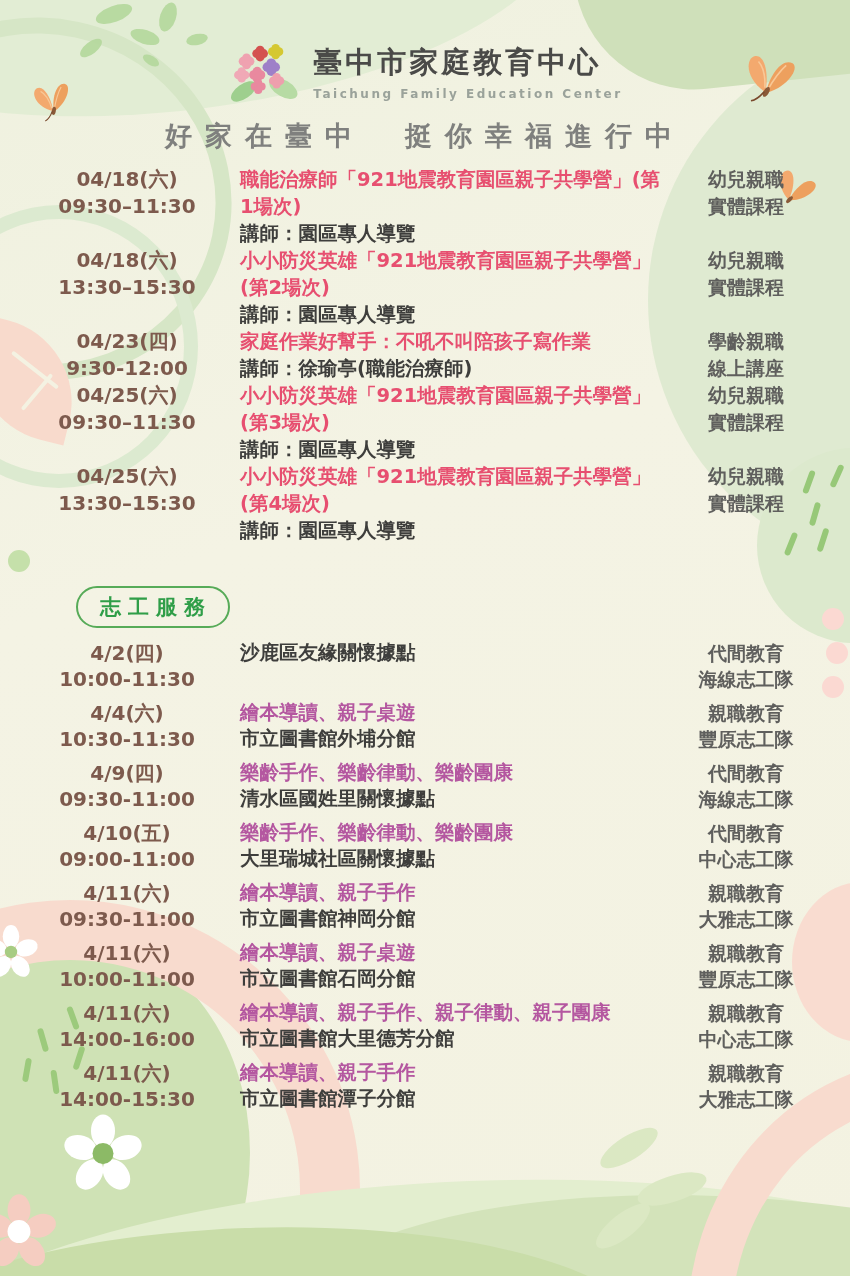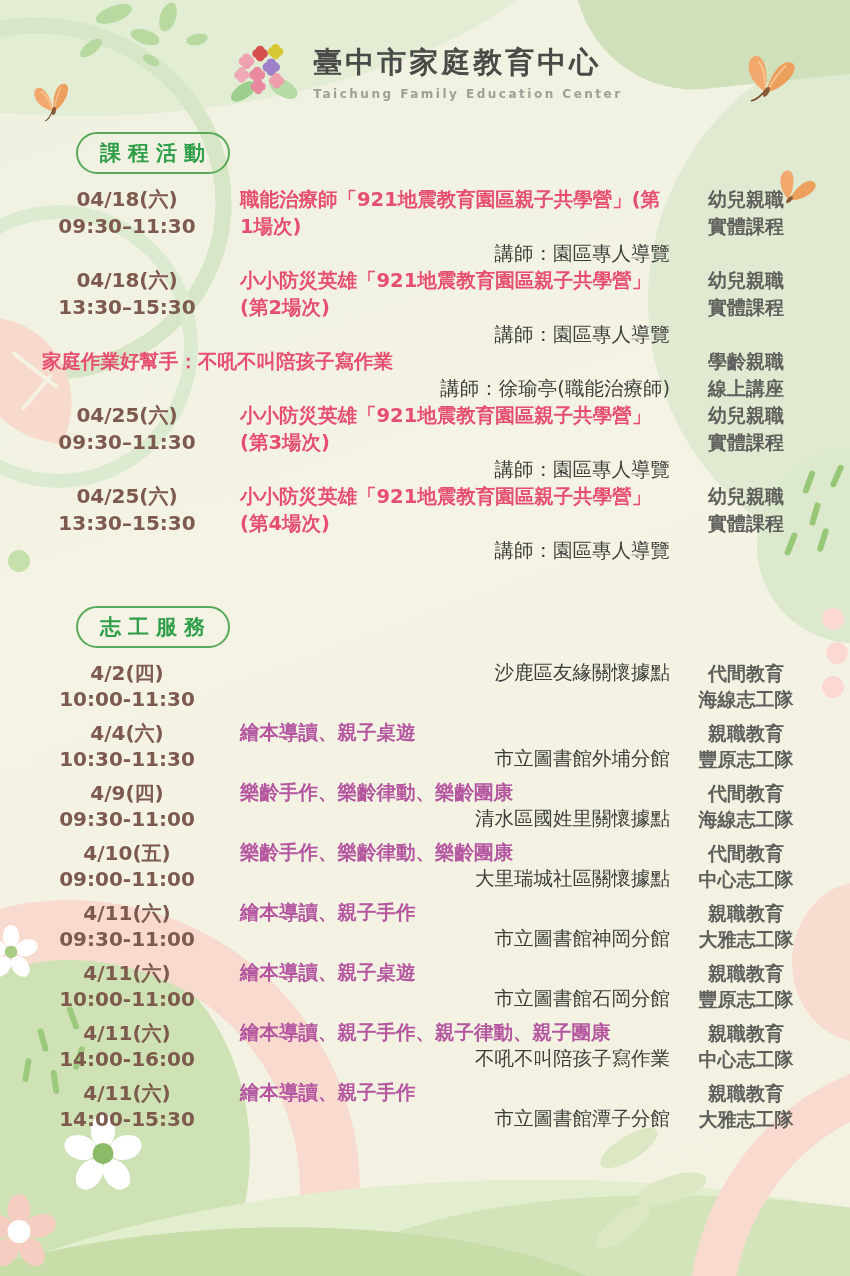--- a/index.html
+++ b/index.html
@@ -53,21 +53,21 @@
   .pill-wrap.second{margin-top:42px;}
   .rows{display:flex;flex-direction:column;margin-top:12px;}
   .rows[data-rows="0"]{gap:0;}
   .rows[data-rows="1"]{gap:8px;}
   .row{display:flex;align-items:flex-start;}
   .col-date{width:198px;text-align:center;color:#7d5a4d;font-size:20px;line-height:27px;font-weight:bold;}
   .col-main{flex:1;padding-left:14px;font-size:19.5px;line-height:27px;}
   .rows[data-rows="1"] .col-date{line-height:26px;}
   .rows[data-rows="1"] .col-main,.rows[data-rows="1"] .col-tags{line-height:26px;}
   .event-title{font-weight:bold;}
-  .event-detail{color:#3e3e3c;font-weight:400;text-align:right;}
+  .event-detail{color:#3e3e3c;font-weight:700;}
   .col-tags{width:152px;text-align:center;color:#5f5f5d;font-size:19px;line-height:27px;font-weight:600;}
 </style>
 </head>
 <body>
 
 <div class="page">
 
   <div class="decor">
     <div class="tl-band"></div>
     <div class="tr-circle"></div>
@@ -222,26 +222,24 @@
             <circle cx="32" cy="51.5" r="4.2"></circle>
           </g>
       </svg>
       <div class="logo-text">
         <span class="org-name">臺中市家庭教育中心</span>
         <span class="org-en">Taichung Family Education Center</span>
       </div>
     </div>
 
 
+    <div class="tagline">好家在臺中　挺你幸福進行中</div>
 
     <div class="body-area">
 
-      <div class="pill-wrap first">
-        <span class="pill">課程活動</span>
-      </div>
       <div class="rows" data-rows="0">
   <div class="row">
     <div class="col-date">
       <div>04/18(六)</div>
       <div>09:30–11:30</div>
     </div>
     <div class="col-main">
       <div class="event-title" style="color: rgb(231, 79, 112);">職能治療師「921地震教育園區親子共學營」(第1場次)</div>
       <div class="event-detail">講師：園區專人導覽</div>
     </div>
@@ -260,20 +258,24 @@
       <div class="event-title" style="color: rgb(231, 79, 112);">小小防災英雄「921地震教育園區親子共學營」(第2場次)</div>
       <div class="event-detail">講師：園區專人導覽</div>
     </div>
     <div class="col-tags">
       <div>幼兒親職</div>
       <div>實體課程</div>
     </div>
   </div>
 
   <div class="row">
+    <div class="col-date">
+      <div>04/23(四)</div>
+      <div>9:30-12:00</div>
+    </div>
     <div class="col-main">
       <div class="event-title" style="color: rgb(231, 79, 112);">家庭作業好幫手：不吼不叫陪孩子寫作業</div>
       <div class="event-detail">講師：徐瑜亭(職能治療師)</div>
     </div>
     <div class="col-tags">
       <div>學齡親職</div>
       <div>線上講座</div>
     </div>
   </div>
 
@@ -401,21 +403,21 @@
     </div>
   </div>
 
   <div class="row">
     <div class="col-date">
       <div>4/11(六)</div>
       <div>14:00-16:00</div>
     </div>
     <div class="col-main">
       <div class="event-title" style="color: rgb(180, 87, 160);">繪本導讀、親子手作、親子律動、親子團康</div>
-      <div class="event-detail">不吼不叫陪孩子寫作業</div>
+      <div class="event-detail">市立圖書館大里德芳分館</div>
     </div>
     <div class="col-tags">
       <div>親職教育</div>
       <div>中心志工隊</div>
     </div>
   </div>
 
   <div class="row">
     <div class="col-date">
       <div>4/11(六)</div>

